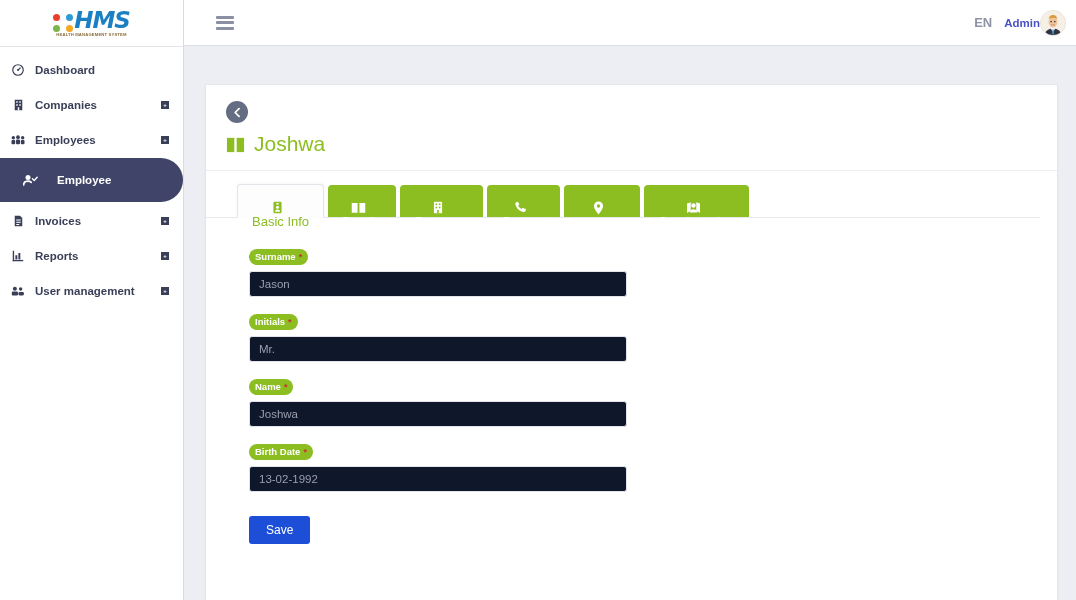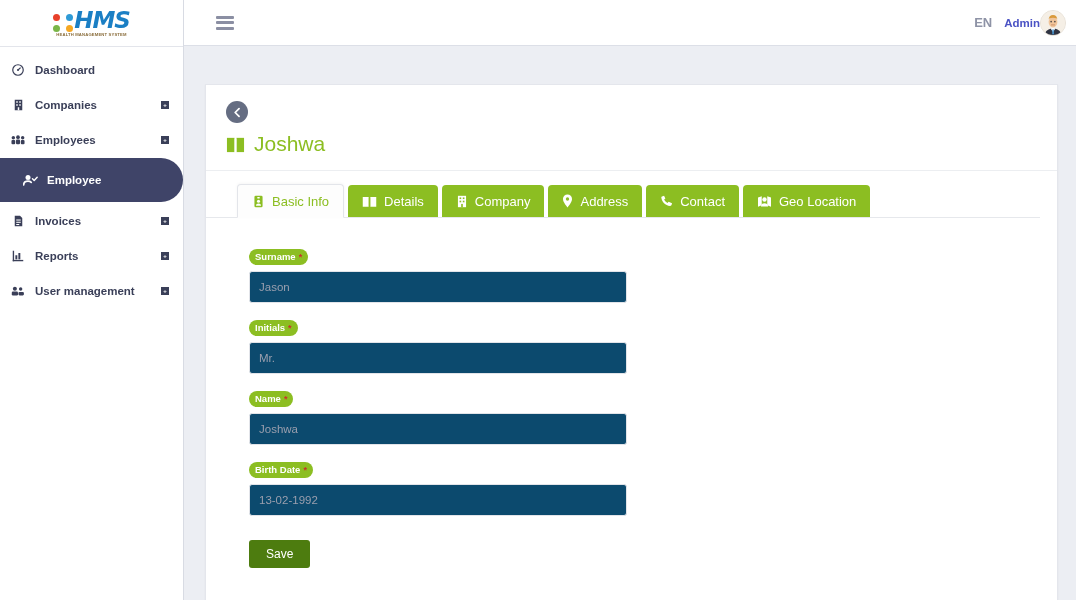--- a/index.html
+++ b/index.html
@@ -75,20 +75,21 @@
     color: #fff; font-size: 6px; line-height: 1;
   }
   .nav-item.active {
     background: #3f4468;
     color: #fff;
     border-radius: 0 22px 22px 0;
     width: 183px;
     height: 44px;
     padding-left: 20px;
     margin-bottom: 2px;
+    gap: 10px;
   }
   .nav-item.active .nav-ic { color: #fff; }
   .nav-item.sub { font-weight: bold; }
 
   
   #topbar {
     position: absolute; left: 184px; top: 0;
     width: 892px; height: 46px;
     background: #fff;
     border-bottom: 1px solid #dcdfe7;
@@ -146,20 +147,21 @@
     display: flex; align-items: center;
     height: 32px;
     padding: 16px 14px;
     background: #8cbe22;
     color: #fff;
     font-size: 13px;
     border-radius: 4px 4px 0 0;
     margin-right: 4px;
     cursor: pointer;
     white-space: nowrap;
+    flex-direction: column;
   }
   .tab .tab-ic { margin-right: 7px; display: flex; align-items: center; }
   .tab.active {
     background: #fdfdfd;
     color: #8cbe22;
     border: 1px solid #e3e5ea;
     border-bottom: 1px solid #fdfdfd;
     height: 34px;
     margin-bottom: -1px;
     box-shadow: 0 -1px 3px rgba(0,0,0,.04);
@@ -174,41 +176,41 @@
     color: #fff;
     font-size: 9.5px;
     font-weight: bold;
     padding: 2px 6px 3px 6px;
     border-radius: 8px;
     margin-bottom: 6px;
   }
   .flabel .req { color: #c9302c; margin-left: 3px; font-size: 9px; }
   .finput, .fselect {
     display: block;
-    width: 378px; height: 32px;
+    width: 378px; height: 26px;
     border: 1px solid #e2e4e9;
     border-radius: 3px;
-    background: #0c4a6e;
+    background: #0f172a;
     color: #9b9fae;
     font-size: 11.5px;
     font-family: "Liberation Sans", sans-serif;
     padding: 0 9px;
     outline: none;
   }
   .fselect {
     appearance: none; -webkit-appearance: none;
     background-image: linear-gradient(45deg, transparent 50%, #b6bac6 50%),
                       linear-gradient(135deg, #b6bac6 50%, transparent 50%);
     background-position: calc(100% - 15px) 11px, calc(100% - 10px) 11px;
     background-size: 5px 5px, 5px 5px;
     background-repeat: no-repeat;
   }
   #save-btn {
     margin-top: 10px;
-    background: #4d7c0f;
+    background: #1d4ed8;
     color: #fff;
     border: none;
     border-radius: 3px;
     font-size: 12px;
     font-family: "Liberation Sans", sans-serif;
     padding: 7px 17px;
     cursor: pointer;
   }
 </style>
 </head>
@@ -408,35 +410,35 @@
               <rect x="4" y="7" width="2" height="2" fill="#8cbe22"></rect>
               <rect x="8" y="7" width="2" height="2" fill="#8cbe22"></rect>
               <rect x="6" y="11" width="2" height="4" fill="#8cbe22"></rect>
             </svg>
         </span>
         <span>Company</span>
       </div>
 
       <div class="tab">
         <span class="tab-ic">
+          <svg width="13" height="13" viewBox="0 0 16 16">
+              <path d="M3.2 1.4 5 1 6.6 4.2 5.1 5.5c.8 1.9 2.3 3.4 4.2 4.2l1.3-1.5L14.8 10l-.4 1.8c-.2 1-1.1 1.7-2.1 1.6C6.6 12.9 2.1 8.4 1.6 2.7c-.1-.6.5-1.2 1.6-1.3z" fill="currentColor"></path>
+            </svg>
+        </span>
+        <span>Contact</span>
+      </div>
+
+      <div class="tab">
+        <span class="tab-ic">
           <svg width="11" height="14" viewBox="0 0 12 16">
               <path d="M6 0.6C3.1.6.8 2.9.8 5.8c0 3.7 5.2 9.6 5.2 9.6s5.2-5.9 5.2-9.6C11.2 2.9 8.9.6 6 .6z" fill="currentColor"></path>
               <circle cx="6" cy="5.7" r="1.9" fill="#8cbe22"></circle>
             </svg>
         </span>
         <span>Address</span>
-      </div>
-
-      <div class="tab">
-        <span class="tab-ic">
-          <svg width="13" height="13" viewBox="0 0 16 16">
-              <path d="M3.2 1.4 5 1 6.6 4.2 5.1 5.5c.8 1.9 2.3 3.4 4.2 4.2l1.3-1.5L14.8 10l-.4 1.8c-.2 1-1.1 1.7-2.1 1.6C6.6 12.9 2.1 8.4 1.6 2.7c-.1-.6.5-1.2 1.6-1.3z" fill="currentColor"></path>
-            </svg>
-        </span>
-        <span>Contact</span>
       </div>
 
       <div class="tab">
         <span class="tab-ic">
           <svg width="15" height="13" viewBox="0 0 18 16">
               <path d="M1 3 L5.6 1.4 L5.6 12.6 L1 14.4z" fill="currentColor"></path>
               <path d="M12.4 1.4 L17 3 L17 14.4 L12.4 12.6z" fill="currentColor"></path>
               <circle cx="9" cy="5.6" r="2.7" fill="currentColor"></circle>
               <path d="M4.6 14c0-2.6 2-4 4.4-4s4.4 1.4 4.4 4z" fill="currentColor"></path>
             </svg>

